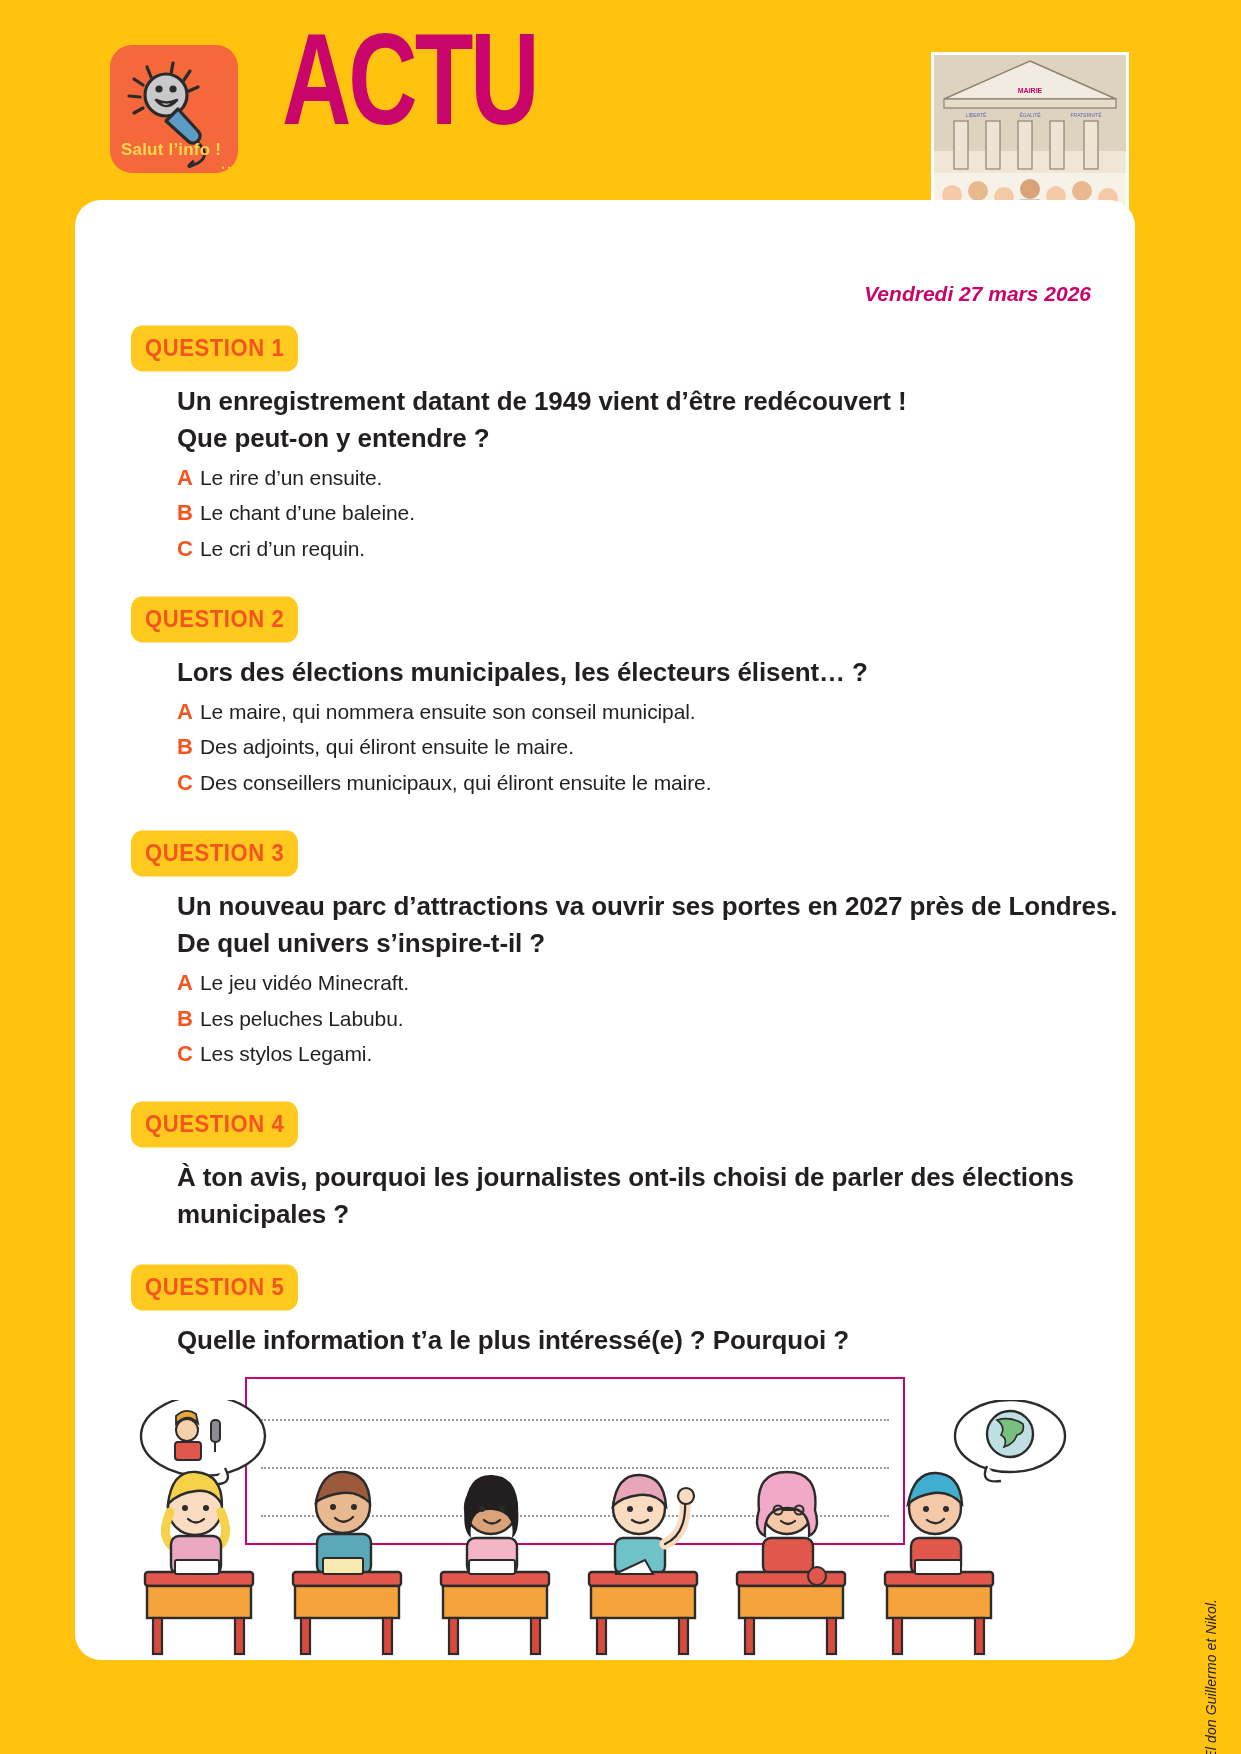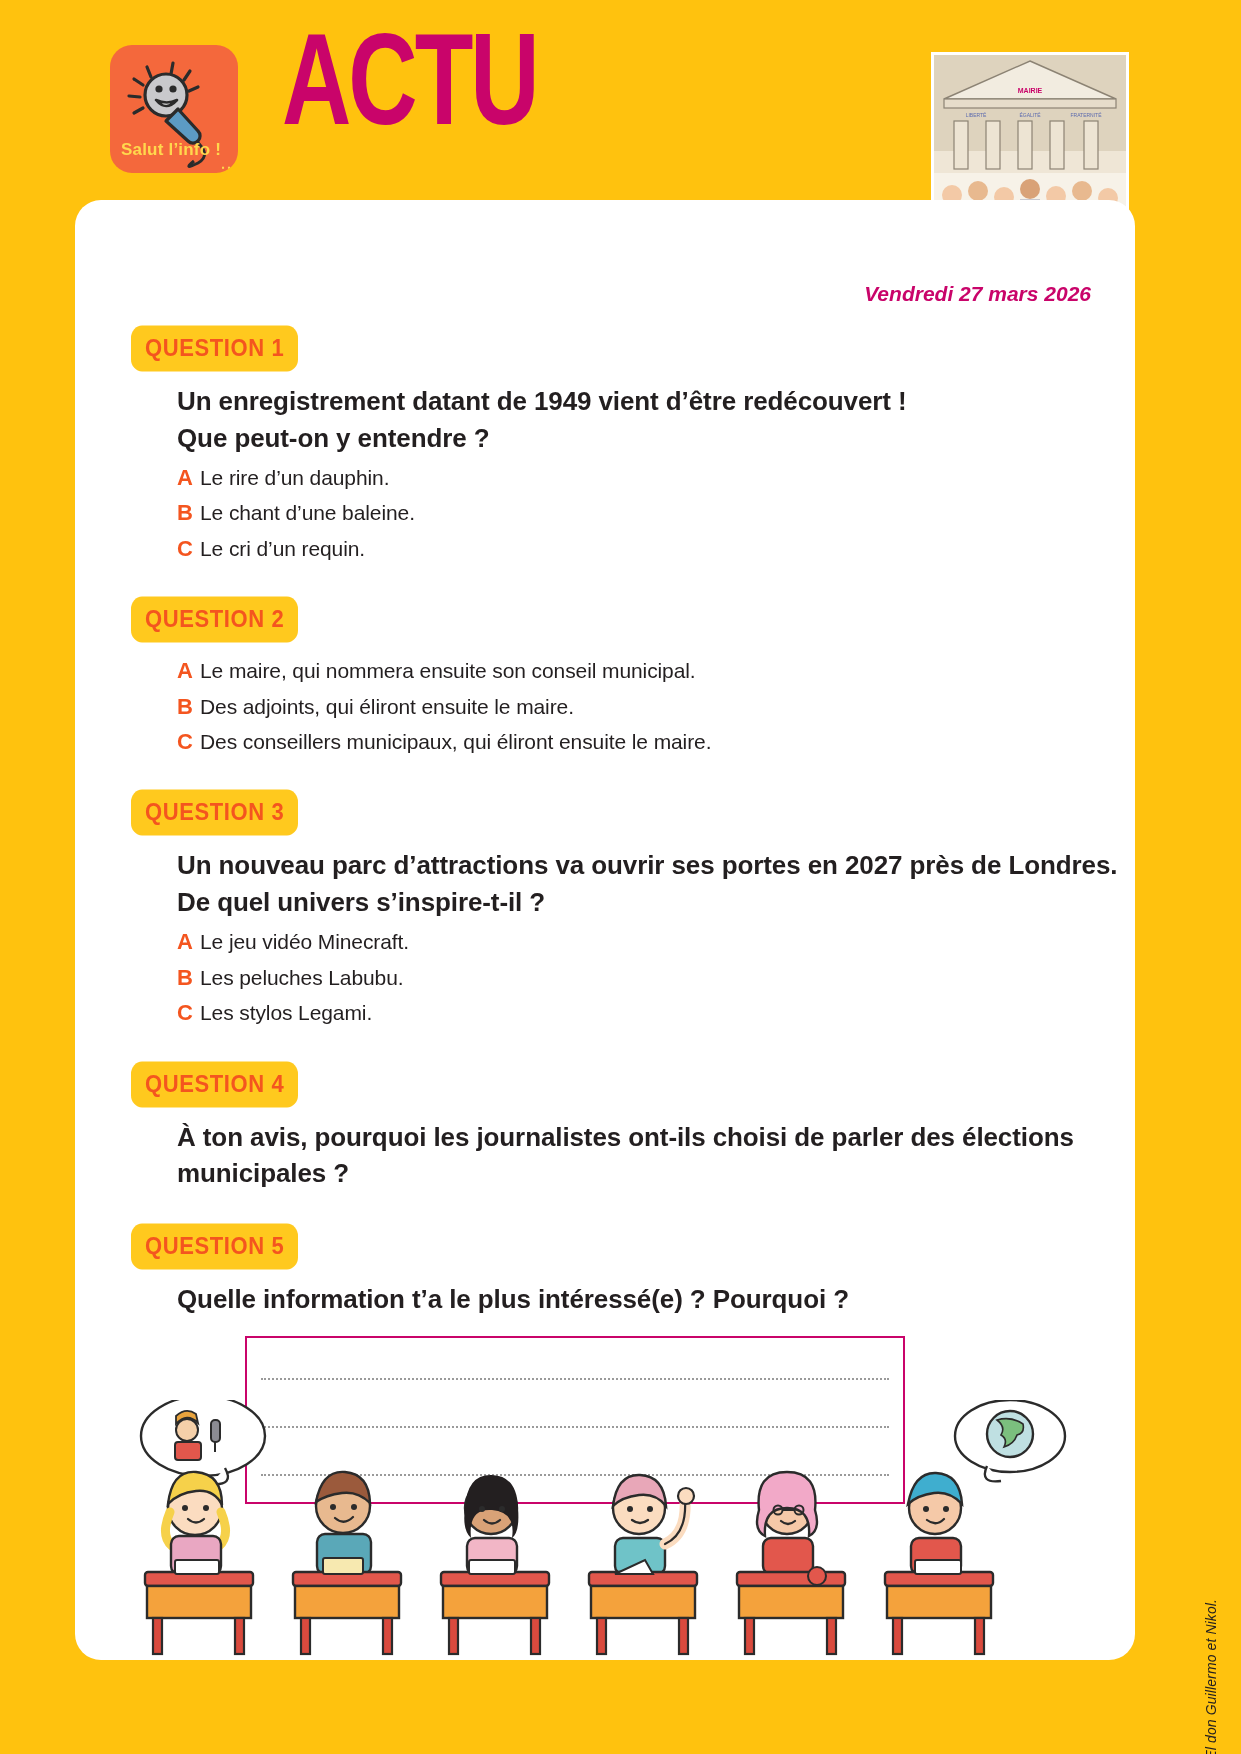--- a/index.html
+++ b/index.html
@@ -294,37 +294,38 @@
   <div class="content">
 
     <div class="qblock">
       <div class="qbadge">QUESTION 1</div>
       <div class="qbody">
         <div class="qtext">Un enregistrement datant de 1949 vient d’être redécouvert !</div>
         <div class="qtext">Que peut-on y entendre ?</div>
         <div class="answers">
           <div class="answer">
             <span class="ans-letter">A</span>
-            <span class="ans-text">Le rire d’un dauphin.</span>
+            <span class="ans-text">Le rire d’un ensuite.</span>
           </div>
           <div class="answer">
             <span class="ans-letter">B</span>
             <span class="ans-text">Le chant d’une baleine.</span>
           </div>
           <div class="answer">
             <span class="ans-letter">C</span>
             <span class="ans-text">Le cri d’un requin.</span>
           </div>
         </div>
       </div>
     </div>
 
     <div class="qblock">
       <div class="qbadge">QUESTION 2</div>
       <div class="qbody">
+        <div class="qtext">Lors des élections municipales, les électeurs élisent… ?</div>
         <div class="answers">
           <div class="answer">
             <span class="ans-letter">A</span>
             <span class="ans-text">Le maire, qui nommera ensuite son conseil municipal.</span>
           </div>
           <div class="answer">
             <span class="ans-letter">B</span>
             <span class="ans-text">Des adjoints, qui éliront ensuite le maire.</span>
           </div>
           <div class="answer">

